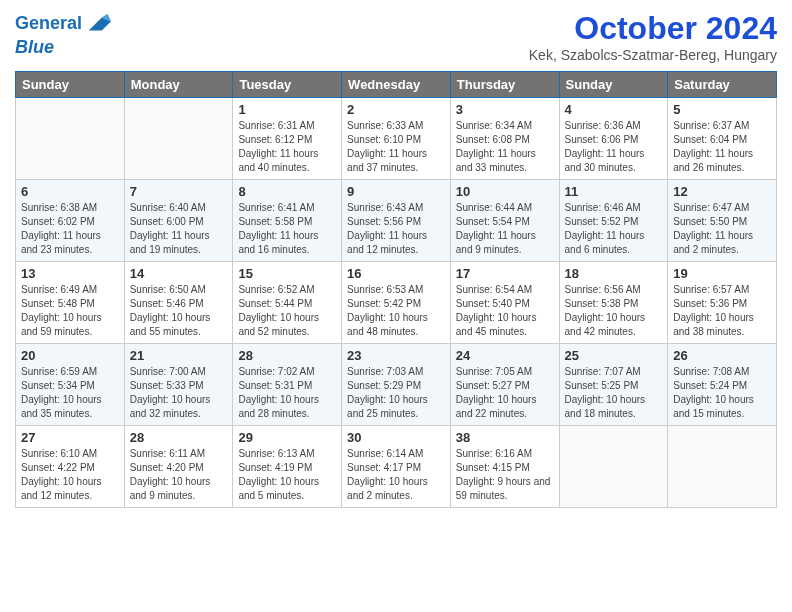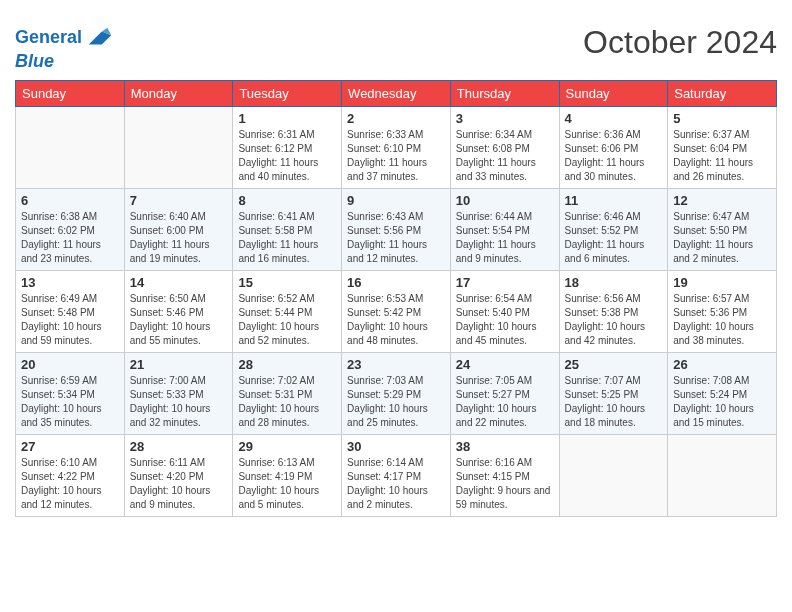--- a/index.html
+++ b/index.html
@@ -4,21 +4,21 @@
   <style>
     * { box-sizing: border-box; margin: 0; padding: 0; }
     body {
       font-family: Arial, sans-serif;
       background: #fff;
       width: 792px;
       min-height: 612px;
     }
     .page {
       width: 792px;
-      padding: 24px 15px;
+      padding: 10px 15px;
     }
     .header {
       display: flex;
       justify-content: space-between;
       align-items: flex-start;
       margin-bottom: 8px;
     }
     .logo {
       display: flex;
       align-items: center;
@@ -36,37 +36,37 @@
     .logo-icon {
       width: 28px;
       height: 28px;
       margin-left: 3px;
     }
     .title-block {
       text-align: right;
     }
     .month-title {
       font-size: 32px;
-      font-weight: normal;
-      color: #404040;
+      font-weight: bold;
+      color: #1d4ed8;
     }
     .location {
       font-size: 14px;
       color: #555;
     }
     table {
       width: 100%;
       border-collapse: collapse;
       table-layout: fixed;
     }
     thead th {
-      background: #ef4444;
+      background: #737373;
       color: #fff;
       font-size: 13px;
-      font-weight: normal;
+      font-weight: bold;
       padding: 5px 6px;
       text-align: left;
       border: 1px solid #1a6eb5;
     }
     tbody td {
       border: 1px solid #ccc;
       vertical-align: top;
       padding: 4px 5px;
       font-size: 10.5px;
       color: #333;
@@ -106,20 +106,21 @@
           <svg class="logo-icon" viewBox="0 0 30 30" xmlns="http://www.w3.org/2000/svg">
             <polygon points="4,22 18,8 28,12 18,22" fill="#1a6eb5"></polygon>
             <polygon points="18,8 28,12 24,4" fill="#4a9fd4"></polygon>
           </svg>
         </div>
         <span class="logo-text" style="color:#1a6eb5;font-size:18px;font-weight:bold;font-style:italic;">Blue</span>
       </div>
     </div>
     <div class="title-block">
       <div class="month-title">October 2024</div>
+      <div class="location">Kek, Szabolcs-Szatmar-Bereg, Hungary</div>
     </div>
   </div>
 
   <table>
     <thead>
       <tr>
       <th>Sunday</th>
           <th>Monday</th>
           <th>Tuesday</th>
           <th>Wednesday</th>

